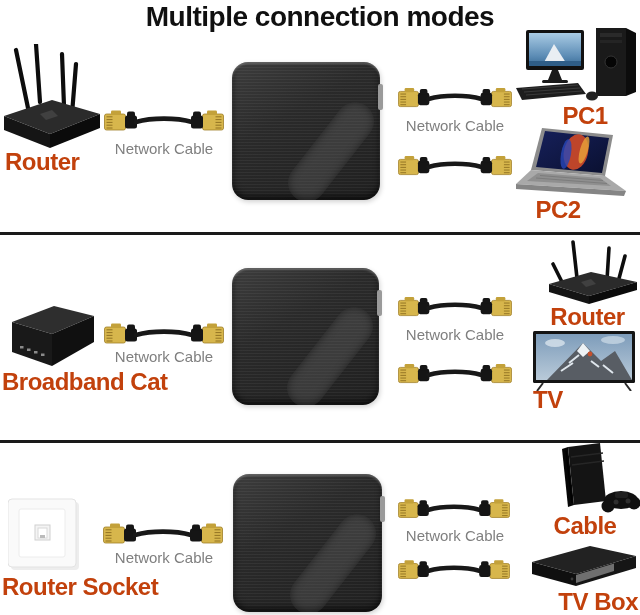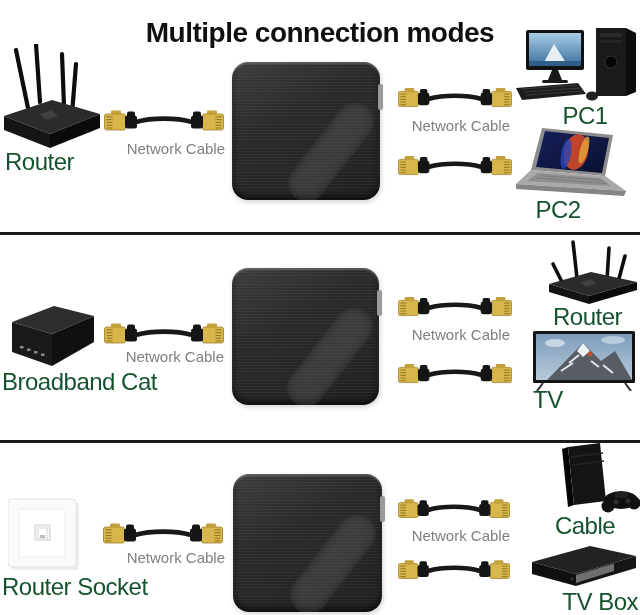--- a/index.html
+++ b/index.html
@@ -2,28 +2,28 @@
 <html><head>
 <meta charset="utf-8">
 <style>
   html,body{margin:0;padding:0;background:#ffffff;}
   #canvas{
     position:relative;width:640px;height:615px;background:#ffffff;
     font-family:"Liberation Sans",sans-serif;overflow:hidden;
   }
   .el{position:absolute;display:block;}
   .title{
-    position:absolute;left:0;top:17px;width:640px;margin:0;
+    position:absolute;left:0;top:1px;width:640px;margin:0;
     text-align:center;font-size:28px;font-weight:700;color:#101010;letter-spacing:-0.5px;
   }
   .device-label{
-    position:absolute;font-size:24px;font-weight:400;color:#14532d;letter-spacing:-0.5px;white-space:nowrap;
+    position:absolute;font-size:24px;font-weight:700;color:#c2410c;letter-spacing:-0.5px;white-space:nowrap;
   }
   .cable-label{
-    position:absolute;font-size:15px;font-weight:400;color:#7f7f7f;text-align:right;white-space:nowrap;
+    position:absolute;font-size:15px;font-weight:400;color:#7f7f7f;text-align:center;white-space:nowrap;
   }
   .divider{position:absolute;left:0;width:640px;height:3px;background:#1a1a1a;}
   .divider1{top:232px;} .divider2{top:440px;}
 
   
   .device{position:absolute;}
   .device-face{
     position:absolute;inset:0;border-radius:16px;
     background:
       repeating-linear-gradient(0deg, rgba(255,255,255,0.05) 0 1px, rgba(0,0,0,0) 1px 3px),

